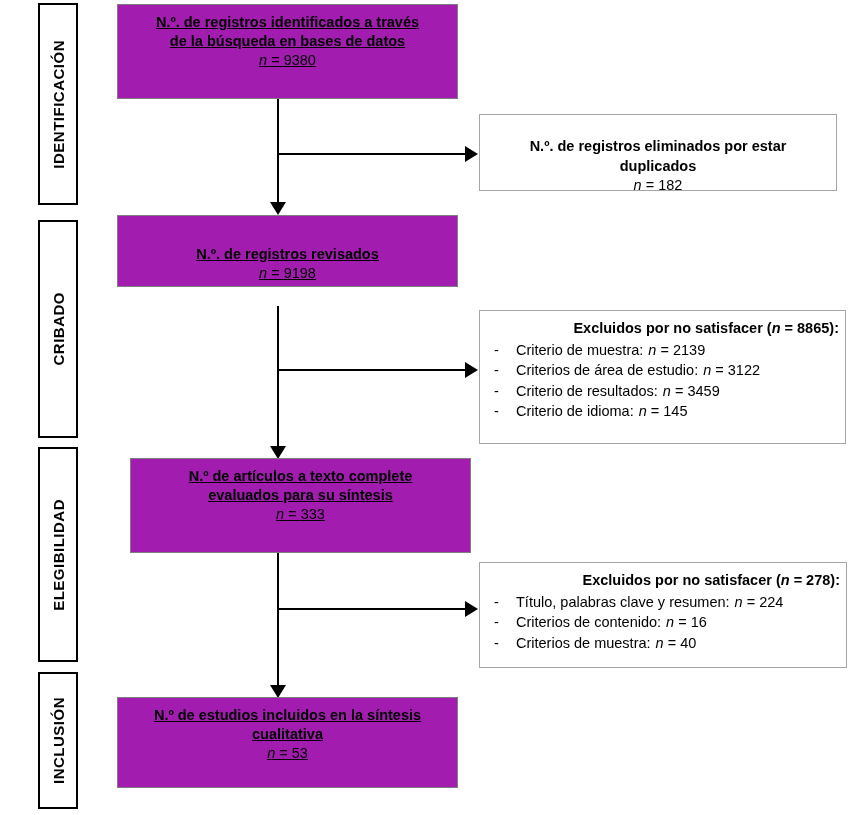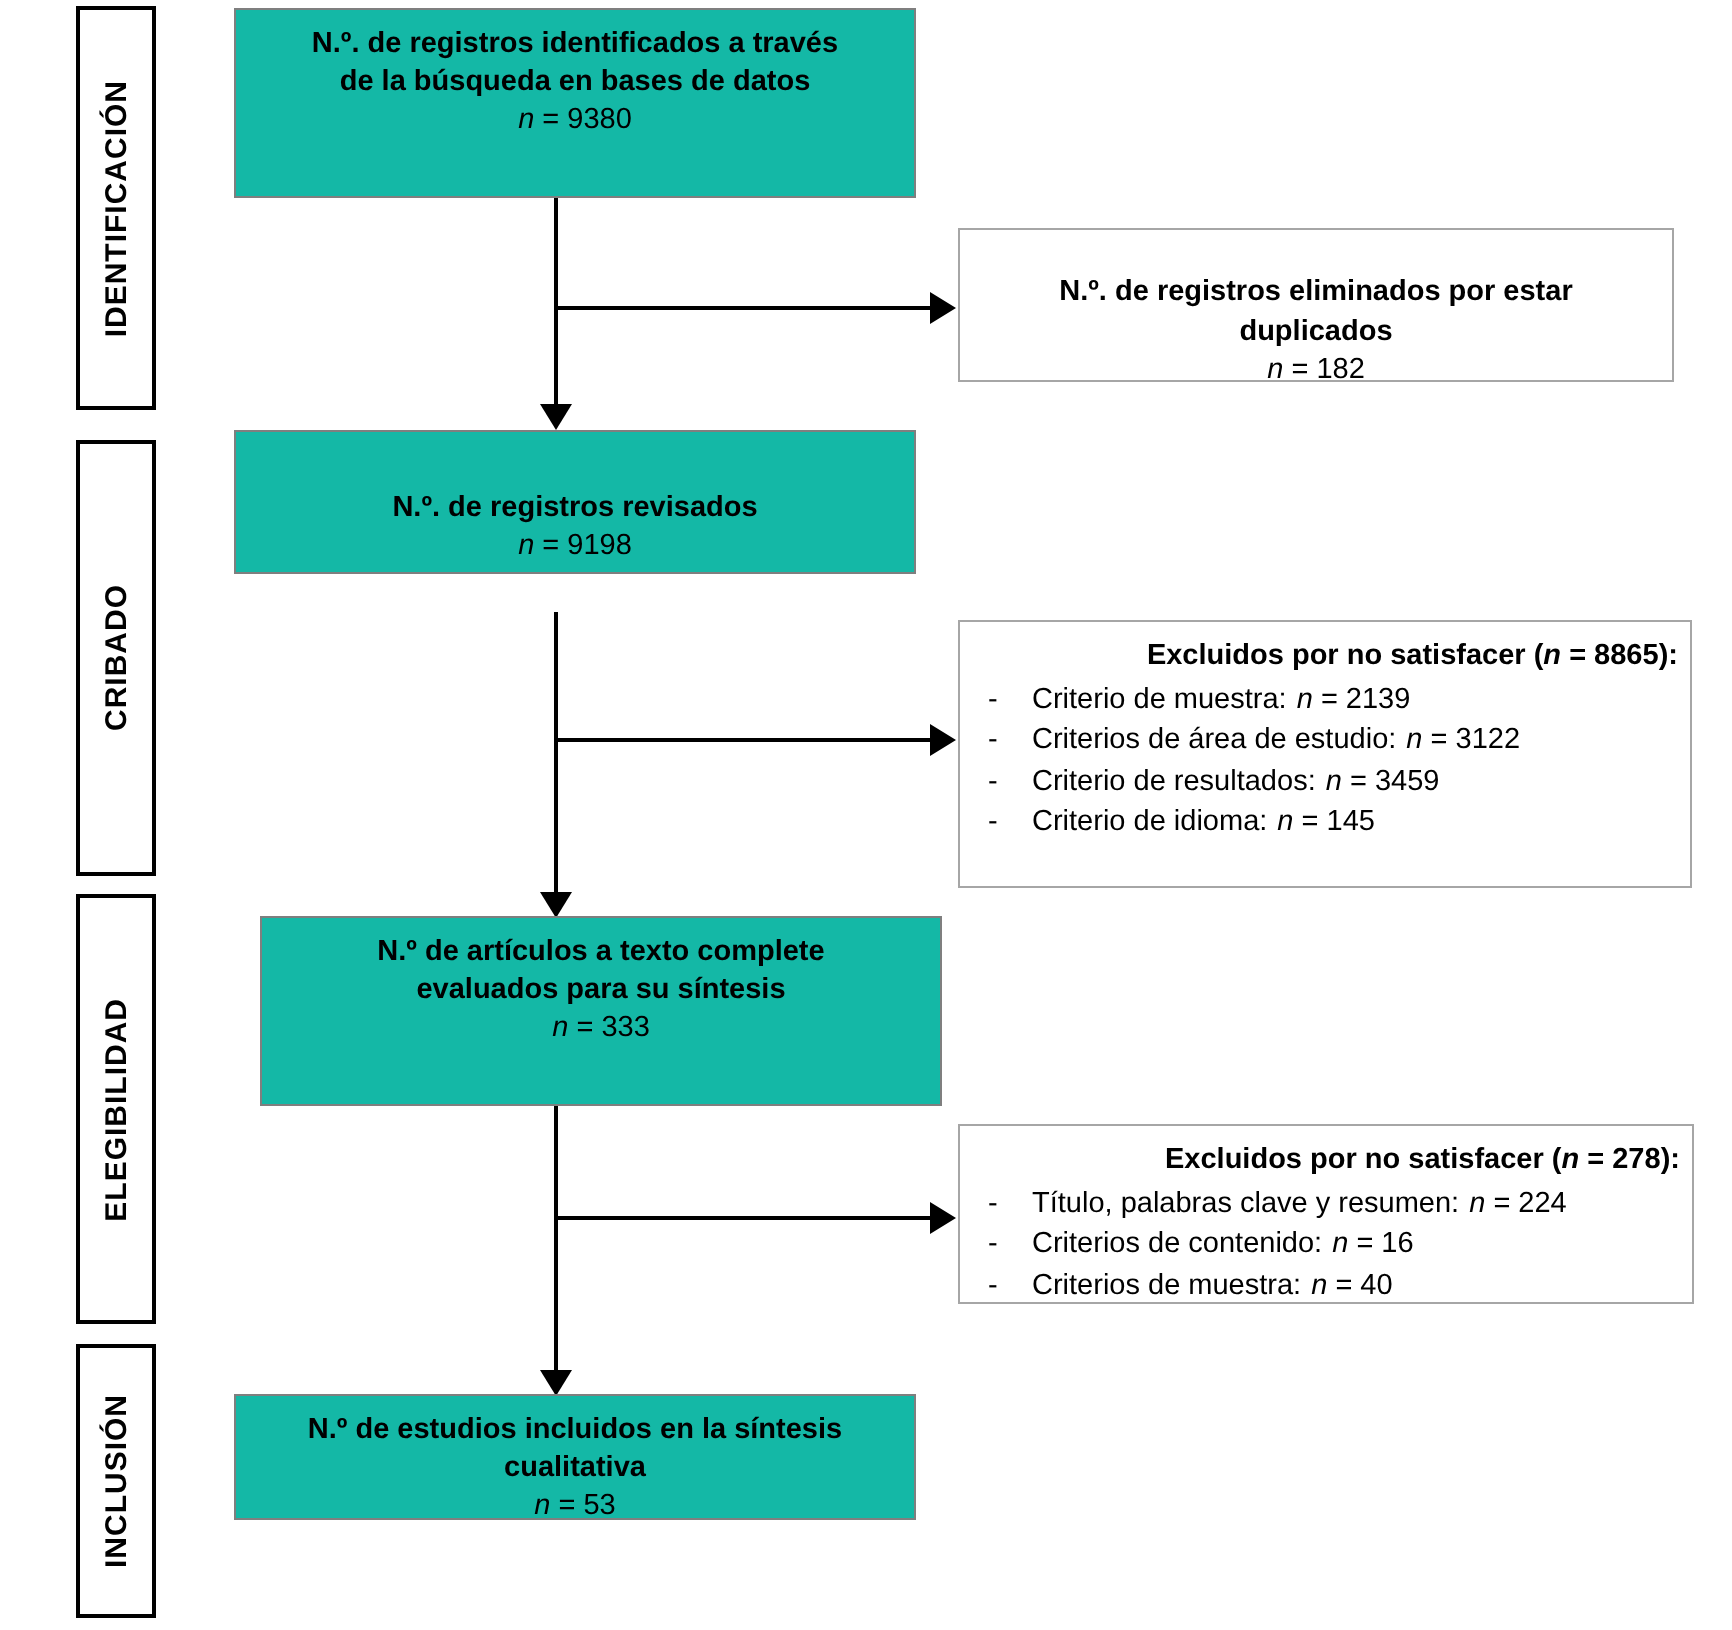--- a/index.html
+++ b/index.html
@@ -41,29 +41,30 @@
     font-size: 15px;
     font-weight: bold;
     letter-spacing: 0.5px;
     white-space: nowrap;
     line-height: 1;
   }
 
   
   .box-gray {
     position: absolute;
-    background: #14b8a6;
+    background: #a21caf;
     border: 1px solid #7f7f7f;
     box-sizing: border-box;
     display: flex;
     flex-direction: column;
     align-items: center;
     justify-content: flex-start;
     padding-top: 8px;
     text-align: right;
+    text-decoration: underline;
   }
   .box-gray .line {
     font-size: 14.5px;
     font-weight: bold;
     line-height: 1.32;
     padding: 0 8px;
   }
   .box-gray .nval {
     font-size: 14.5px;
     font-weight: normal;
@@ -220,21 +221,21 @@
 
   <div class="box-gray" style="left:130px; top:458px; width:341px; height:95px;">
     <div class="line">N.º de artículos a texto complete</div>
     <div class="line">evaluados para su síntesis</div>
     <div class="nval">
       <i class="ital">n</i>
       = <span>333</span>
     </div>
   </div>
 
-  <div class="box-gray" style="left:117px; top:697px; width:341px; height:63px;">
+  <div class="box-gray" style="left:117px; top:697px; width:341px; height:91px;">
     <div class="line">N.º de estudios incluidos en la síntesis</div>
     <div class="line">cualitativa</div>
     <div class="nval">
       <i class="ital">n</i>
       = <span>53</span>
     </div>
   </div>
 
   <div class="box-white centered" style="left:479px; top:114px; width:358px; height:77px;">
     <div class="line">N.º. de registros eliminados por estar</div>
@@ -266,21 +267,21 @@
         </li>
         <li>
           <span class="dash">-</span>
           <span class="crit">Criterio de idioma:</span>
           <span class="amount"><i class="ital">n</i> <span>= 145</span></span>
         </li>
       </ul>
     </div>
   </div>
 
-  <div class="box-white" style="left:479px; top:562px; width:368px; height:90px;">
+  <div class="box-white" style="left:479px; top:562px; width:368px; height:106px;">
     <div class="excl-body">
       <div class="excl-head"><span>Excluidos por no satisfacer (</span><i class="ital">n</i> <span>= 278</span><span>):</span></div>
       <ul class="excl-list">
         <li>
           <span class="dash">-</span>
           <span class="crit">Título, palabras clave y resumen:</span>
           <span class="amount"><i class="ital">n</i> <span>= 224</span></span>
         </li>
         <li>
           <span class="dash">-</span>

